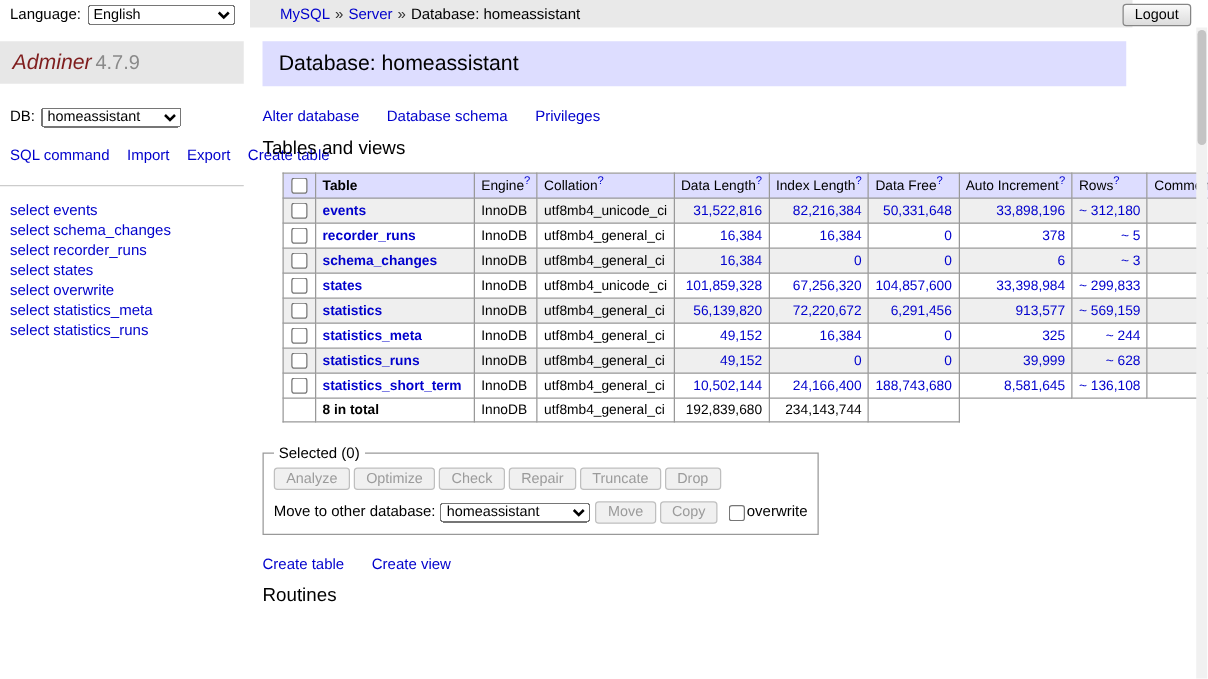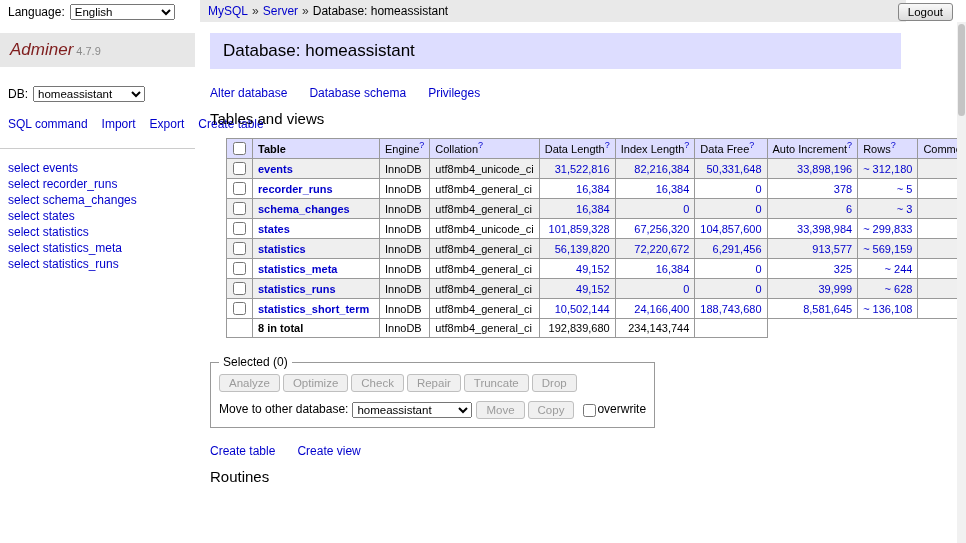--- a/index.html
+++ b/index.html
@@ -8,32 +8,32 @@
   a{color:var(--link,#0000cc);text-decoration:none;cursor:pointer;}
   button{font-family:inherit;font-size:11.5px;padding:2px 9px;border:1px solid #868686;
          background:linear-gradient(#f9f9f9,#dcdcdc);border-radius:3px;color:#000;}
   button:disabled{color:#9b9b9b;border-color:#bfbfbf;background:#f0f0f0;}
   select{font-family:inherit;font-size:11.5px;}
   input[type=text]{font-family:inherit;font-size:12px;border:1px solid #7f7f7f;padding:2px 3px;height:20px;box-sizing:border-box;}
   input[type=checkbox]{margin:1px;vertical-align:middle;}
 
   .lang-row{position:absolute;top:4px;left:8px;}
   .lang-row label{margin-right:5px;}
-  .lang-row select{width:105px;}
+  .lang-row select{width:118px;}
 
   .breadcrumb{position:absolute;left:200px;top:0;width:706px;height:22px;background:#e9e9e9;
-              line-height:22px;padding-left:8px;box-sizing:border-box;}
+              line-height:22px;padding-left:24px;box-sizing:border-box;}
   .breadcrumb .sep{color:#333;margin:0 4px;}
 
   .logout-button{position:absolute;top:3px;right:13px;}
 
   .sidebar{position:absolute;left:0;top:33px;width:195px;}
   .sidebar h1{margin:0;padding:7px 10px;background:#e7e7e7;font-size:17px;font-weight:normal;}
   .app-name{font-style:italic;color:#7f1d1d;}
-  .app-version{font-size:11px;color:#8a8a8a;margin-left:3px;text-align:right;}
+  .app-version{font-size:16px;color:#8a8a8a;margin-left:3px;text-align:right;}
   .db-row{margin:19px 0 0 8px;}
   .db-row label{margin-right:5px;}
   .db-row select{width:112px;}
   .sidebar-actions{margin:13px 0 0;padding:0 8px 13px;border-bottom:1px solid #ccc;line-height:1.65;}
   .sidebar-actions a{margin-right:14px;white-space:nowrap;}
   .sidebar-tables{margin:0;padding:12px 8px;}
   .sidebar-tables a{display:block;line-height:1.33;}
 
   .main{position:absolute;left:210px;top:33px;width:691px;}
   .main h2{margin:0 0 17px;padding:8px 13px;background:var(--head,#ddddff);font-size:17px;font-weight:normal;}
@@ -91,24 +91,24 @@
 <div class="sidebar">
   <h1>
     <span class="app-name">Adminer</span><span class="app-version">4.7.9</span>
   </h1>
   <div class="db-row">
     <label>DB:</label><select><option>homeassistant</option></select>
   </div>
   <p class="sidebar-actions"><a>SQL command</a><a>Import</a><a>Export</a><a>Create table</a></p>
   <p class="sidebar-tables">
       <a>select events</a>
+      <a>select schema_changes</a>
       <a>select recorder_runs</a>
-      <a>select schema_changes</a>
       <a>select states</a>
-      <a>select statistics</a>
+      <a>select overwrite</a>
       <a>select statistics_meta</a>
       <a>select statistics_runs</a>
     </p>
 </div>
 
 <div class="main">
   <h2>Database: homeassistant</h2>
   <p class="nav-links"><a>Alter database</a><a>Database schema</a><a>Privileges</a></p>
   <h3>Tables and views</h3>
   <table>

